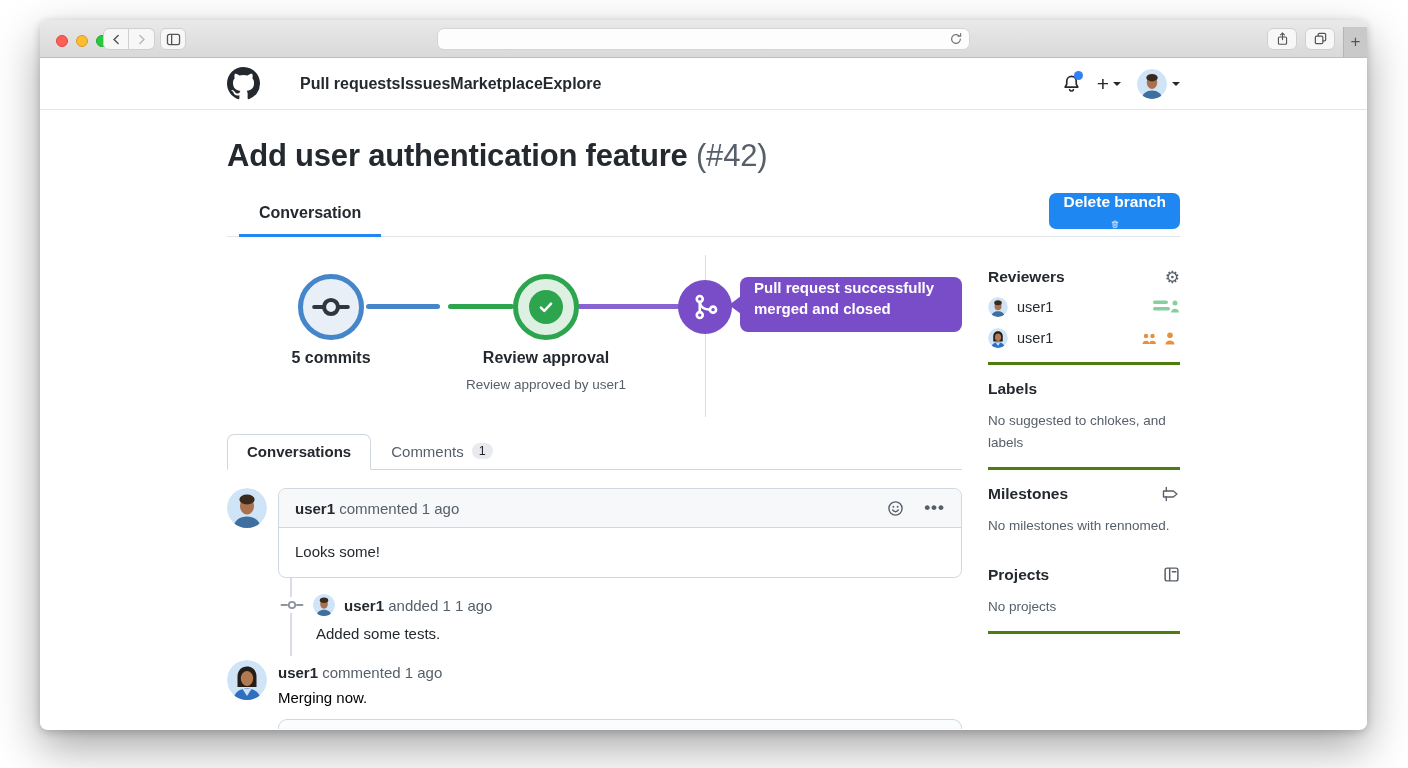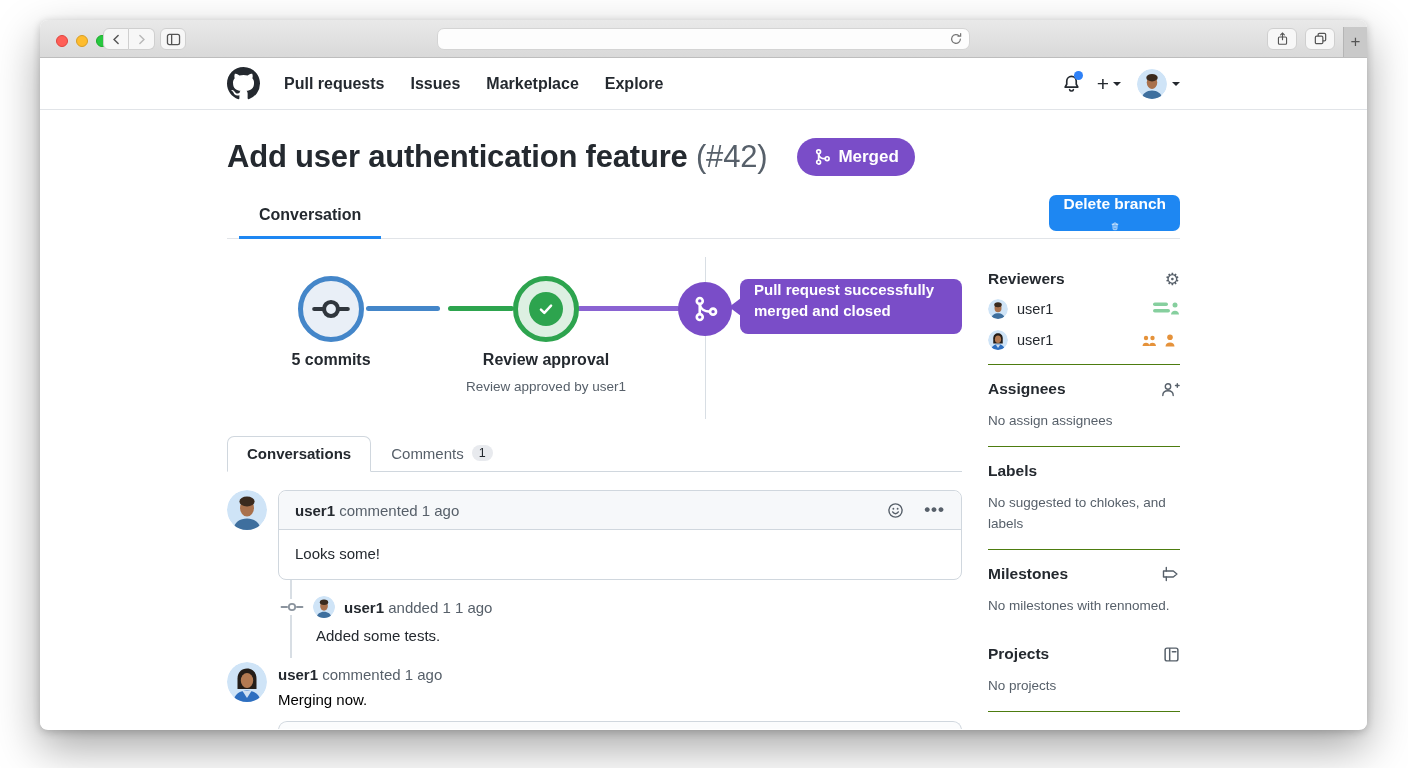--- a/index.html
+++ b/index.html
@@ -33,21 +33,21 @@
   .newtab { width:24px; height:30px; align-self:flex-end; background:#c9c9c9; border-left:1px solid #b5b5b5;
     display:flex; align-items:center; justify-content:center; color:#555; font-size:17px; }
 
   
   .page { height:671px; background:#fff; overflow:hidden; }
   .container { width:953px; margin:0 187px; }
 
   .gh-header { border-bottom:1px solid #e1e4e8; height:52px; }
   .gh-header .container { height:100%; display:flex; align-items:center; }
   .gh-logo { width:33px; height:33px; color:#24292f; }
-  .gh-nav { display:flex; gap:26px; margin-left:24px; }
+  .gh-nav { display:flex; margin-left:40px; }
   .gh-nav a { text-decoration:none; color:#24292f; font-size:16px; font-weight:700; }
   .gh-header-right { margin-left:auto; display:flex; align-items:center; gap:16px; }
   .bell-wrap { position:relative; display:flex; }
   .bell-dot { position:absolute; right:-2px; top:-3px; width:9px; height:9px; border-radius:50%; background:#2f81f7; }
   .plus-menu { display:flex; align-items:center; gap:4px; color:#24292f; font-size:21px; font-weight:400; }
   .caret { width:0; height:0; border-left:4px solid transparent; border-right:4px solid transparent; border-top:4.5px solid #24292f; }
   .avatar-menu { display:flex; align-items:center; gap:5px; }
 
   .title-row { padding-top:28px; display:flex; align-items:center;gap:14px; }
   .pr-title { font-size:31px; font-weight:600; color:#24292f; letter-spacing:-.2px; }
@@ -121,21 +121,21 @@
 
   .comment-plain { display:flex; margin-top:4px; }
   .comment-plain .cp-text { margin-left:11px; }
   .cp-meta { font-size:15px; color:#57606a; padding-top:4px; }
   .cp-meta b { color:#24292f; font-weight:700; }
   .cp-body { font-size:15px; color:#000000; margin-top:8px; }
   .partial-card { margin:13px 0 0 51px; height:16px; border:1px solid #d0d7de; border-bottom:none;
     border-radius:9px 9px 0 0; background:#fbfcfd; }
 
   
-  .sb-section { padding:15px 0 14px; border-bottom:1px solid #4d7c0f; }
+  .sb-section { padding:15px 0 14px; border-bottom:3px solid #4d7c0f; }
   .sb-section.first { padding-top:31px; }
   .sb-section.last { border-bottom:none; }
   .sb-head { display:flex; align-items:center; justify-content:space-between; }
   .sb-title { font-size:15.5px; font-weight:700; color:#24292f; }
   .sb-icon { color:#57606a; display:flex; }
   .gear-glyph { font-size:17px; color:#57606a; line-height:1; }
   .sb-row { display:flex; align-items:center; margin-top:11px; }
   .sb-row .name { font-size:14.5px; color:#24292f; margin-left:9px; }
   .sb-row .cluster { margin-left:auto; display:flex; }
   .sb-empty { margin-top:12px; font-size:13.5px; color:#57606a; line-height:1.6; }
@@ -264,26 +264,20 @@
                 <use href="#av-man"></use>
               </svg>
             <span class="caret"></span>
           </span>
         </div>
       </div>
     </div>
 
     <div class="container title-row">
       <h1 class="pr-title"><span>Add user authentication feature </span><span class="pr-number">(#42)</span></h1>
-      <span class="merged-badge">
-        <svg width="18" height="18" style="color:#fff">
-            <use href="#ic-merge" width="18" height="18"></use>
-          </svg>
-        <span>Merged</span>
-      </span>
     </div>
 
     <div class="container tabbar">
       <span class="tab-conversation">Conversation</span>
       <button class="delete-btn">
         <span>Delete branch</span>
         <svg width="16" height="17" viewBox="0 0 16 17">
             <g fill="none" stroke="#fff" stroke-width="1.3" stroke-linecap="round">
               <path d="M2.5 4.2h11"></path>
               <path d="M5.6 4V3a1 1 0 0 1 1-1h2.8a1 1 0 0 1 1 1v1"></path>
@@ -428,35 +422,20 @@
                     <circle cx="14.5" cy="6" r="2.2"></circle>
                     <path d="M11 14c0-2.1 1.6-3.3 3.5-3.3s3.5 1.2 3.5 3.3z"></path>
                     <circle cx="32" cy="5.3" r="2.8"></circle>
                     <path d="M27.5 14.5c0-2.6 2-4.1 4.5-4.1s4.5 1.5 4.5 4.1z"></path>
                   </g>
                 </svg>
             </span>
           </div>
         </div>
 
-        <div class="sb-section">
-          <div class="sb-head">
-            <span class="sb-title">Assignees</span>
-            <span class="sb-icon">
-              <svg width="19" height="17" viewBox="0 0 19 17">
-                  <g fill="none" stroke="#57606a" stroke-width="1.4" stroke-linecap="round">
-                    <circle cx="7" cy="5.5" r="2.7"></circle>
-                    <path d="M1.8 14.6c0-3 2.3-4.8 5.2-4.8s5.2 1.8 5.2 4.8"></path>
-                    <path d="M14.5 4.5h3.6M16.3 2.7v3.6"></path>
-                  </g>
-                </svg>
-            </span>
-          </div>
-          <div class="sb-empty">No assign assignees</div>
-        </div>
 
         <div class="sb-section">
           <div class="sb-head">
             <span class="sb-title">Labels</span>
           </div>
           <div class="sb-empty">No suggested to chlokes, and labels</div>
         </div>
 
         <div class="sb-section last">
           <div class="sb-head">

